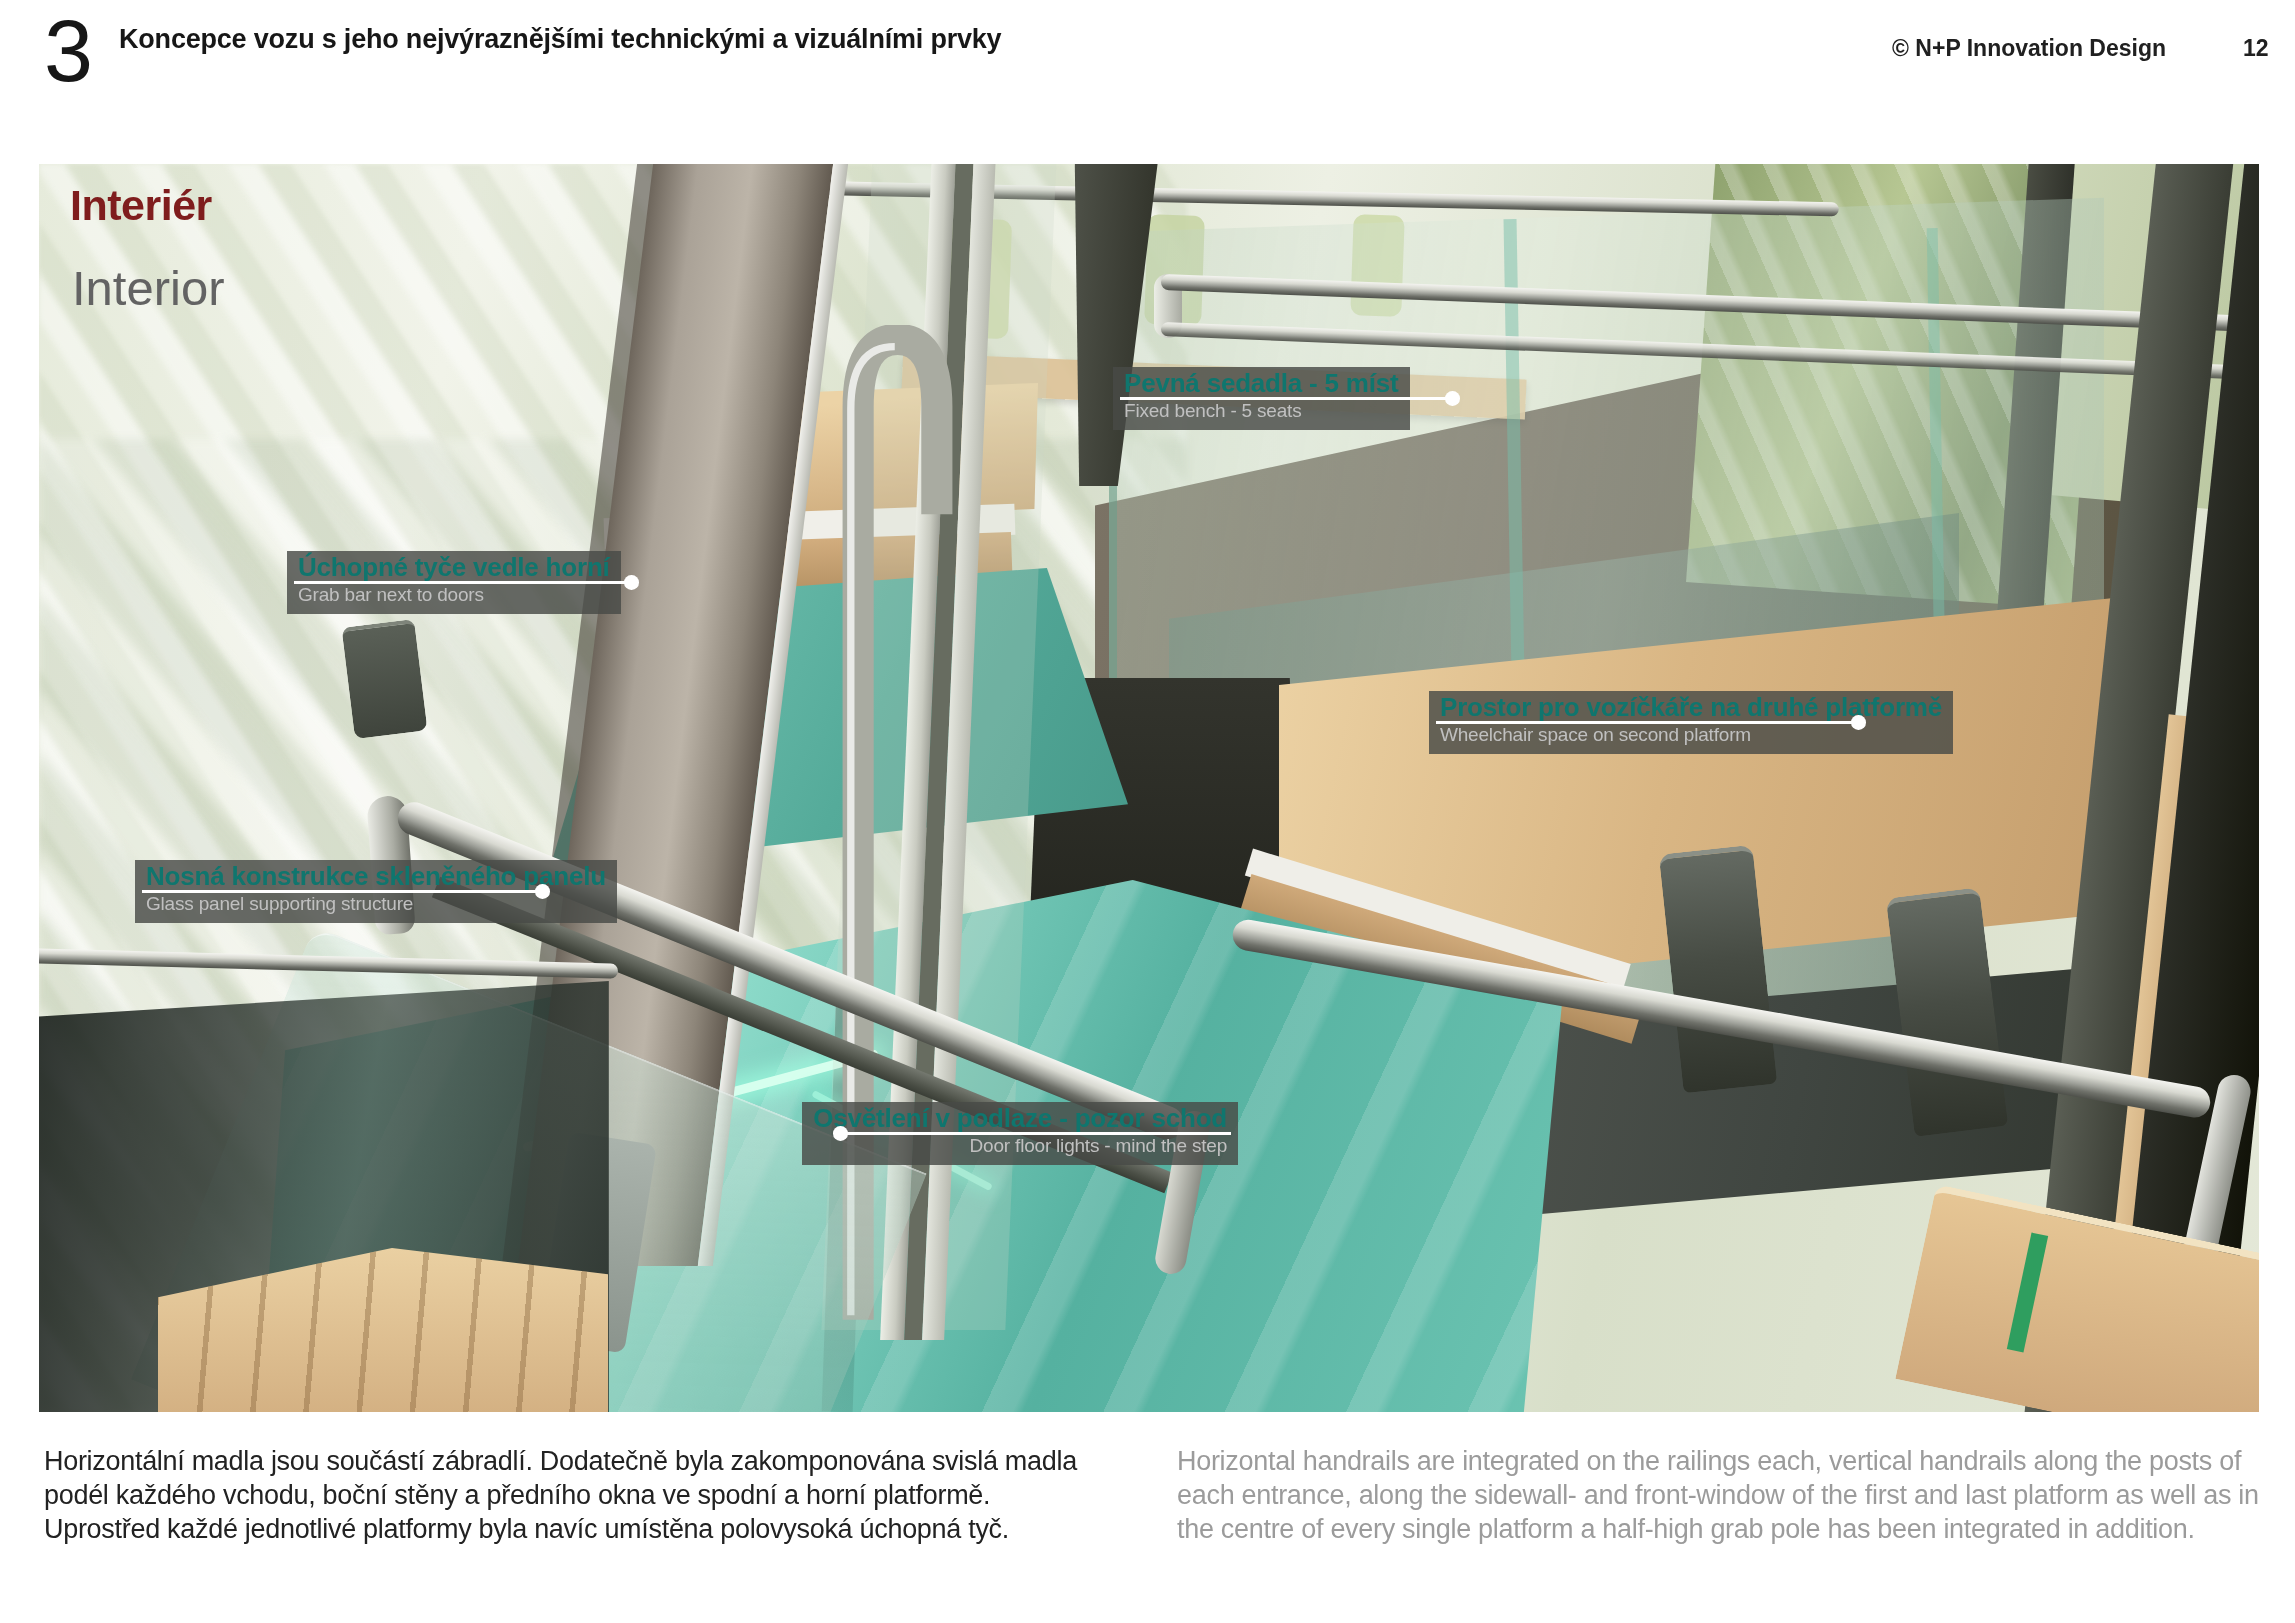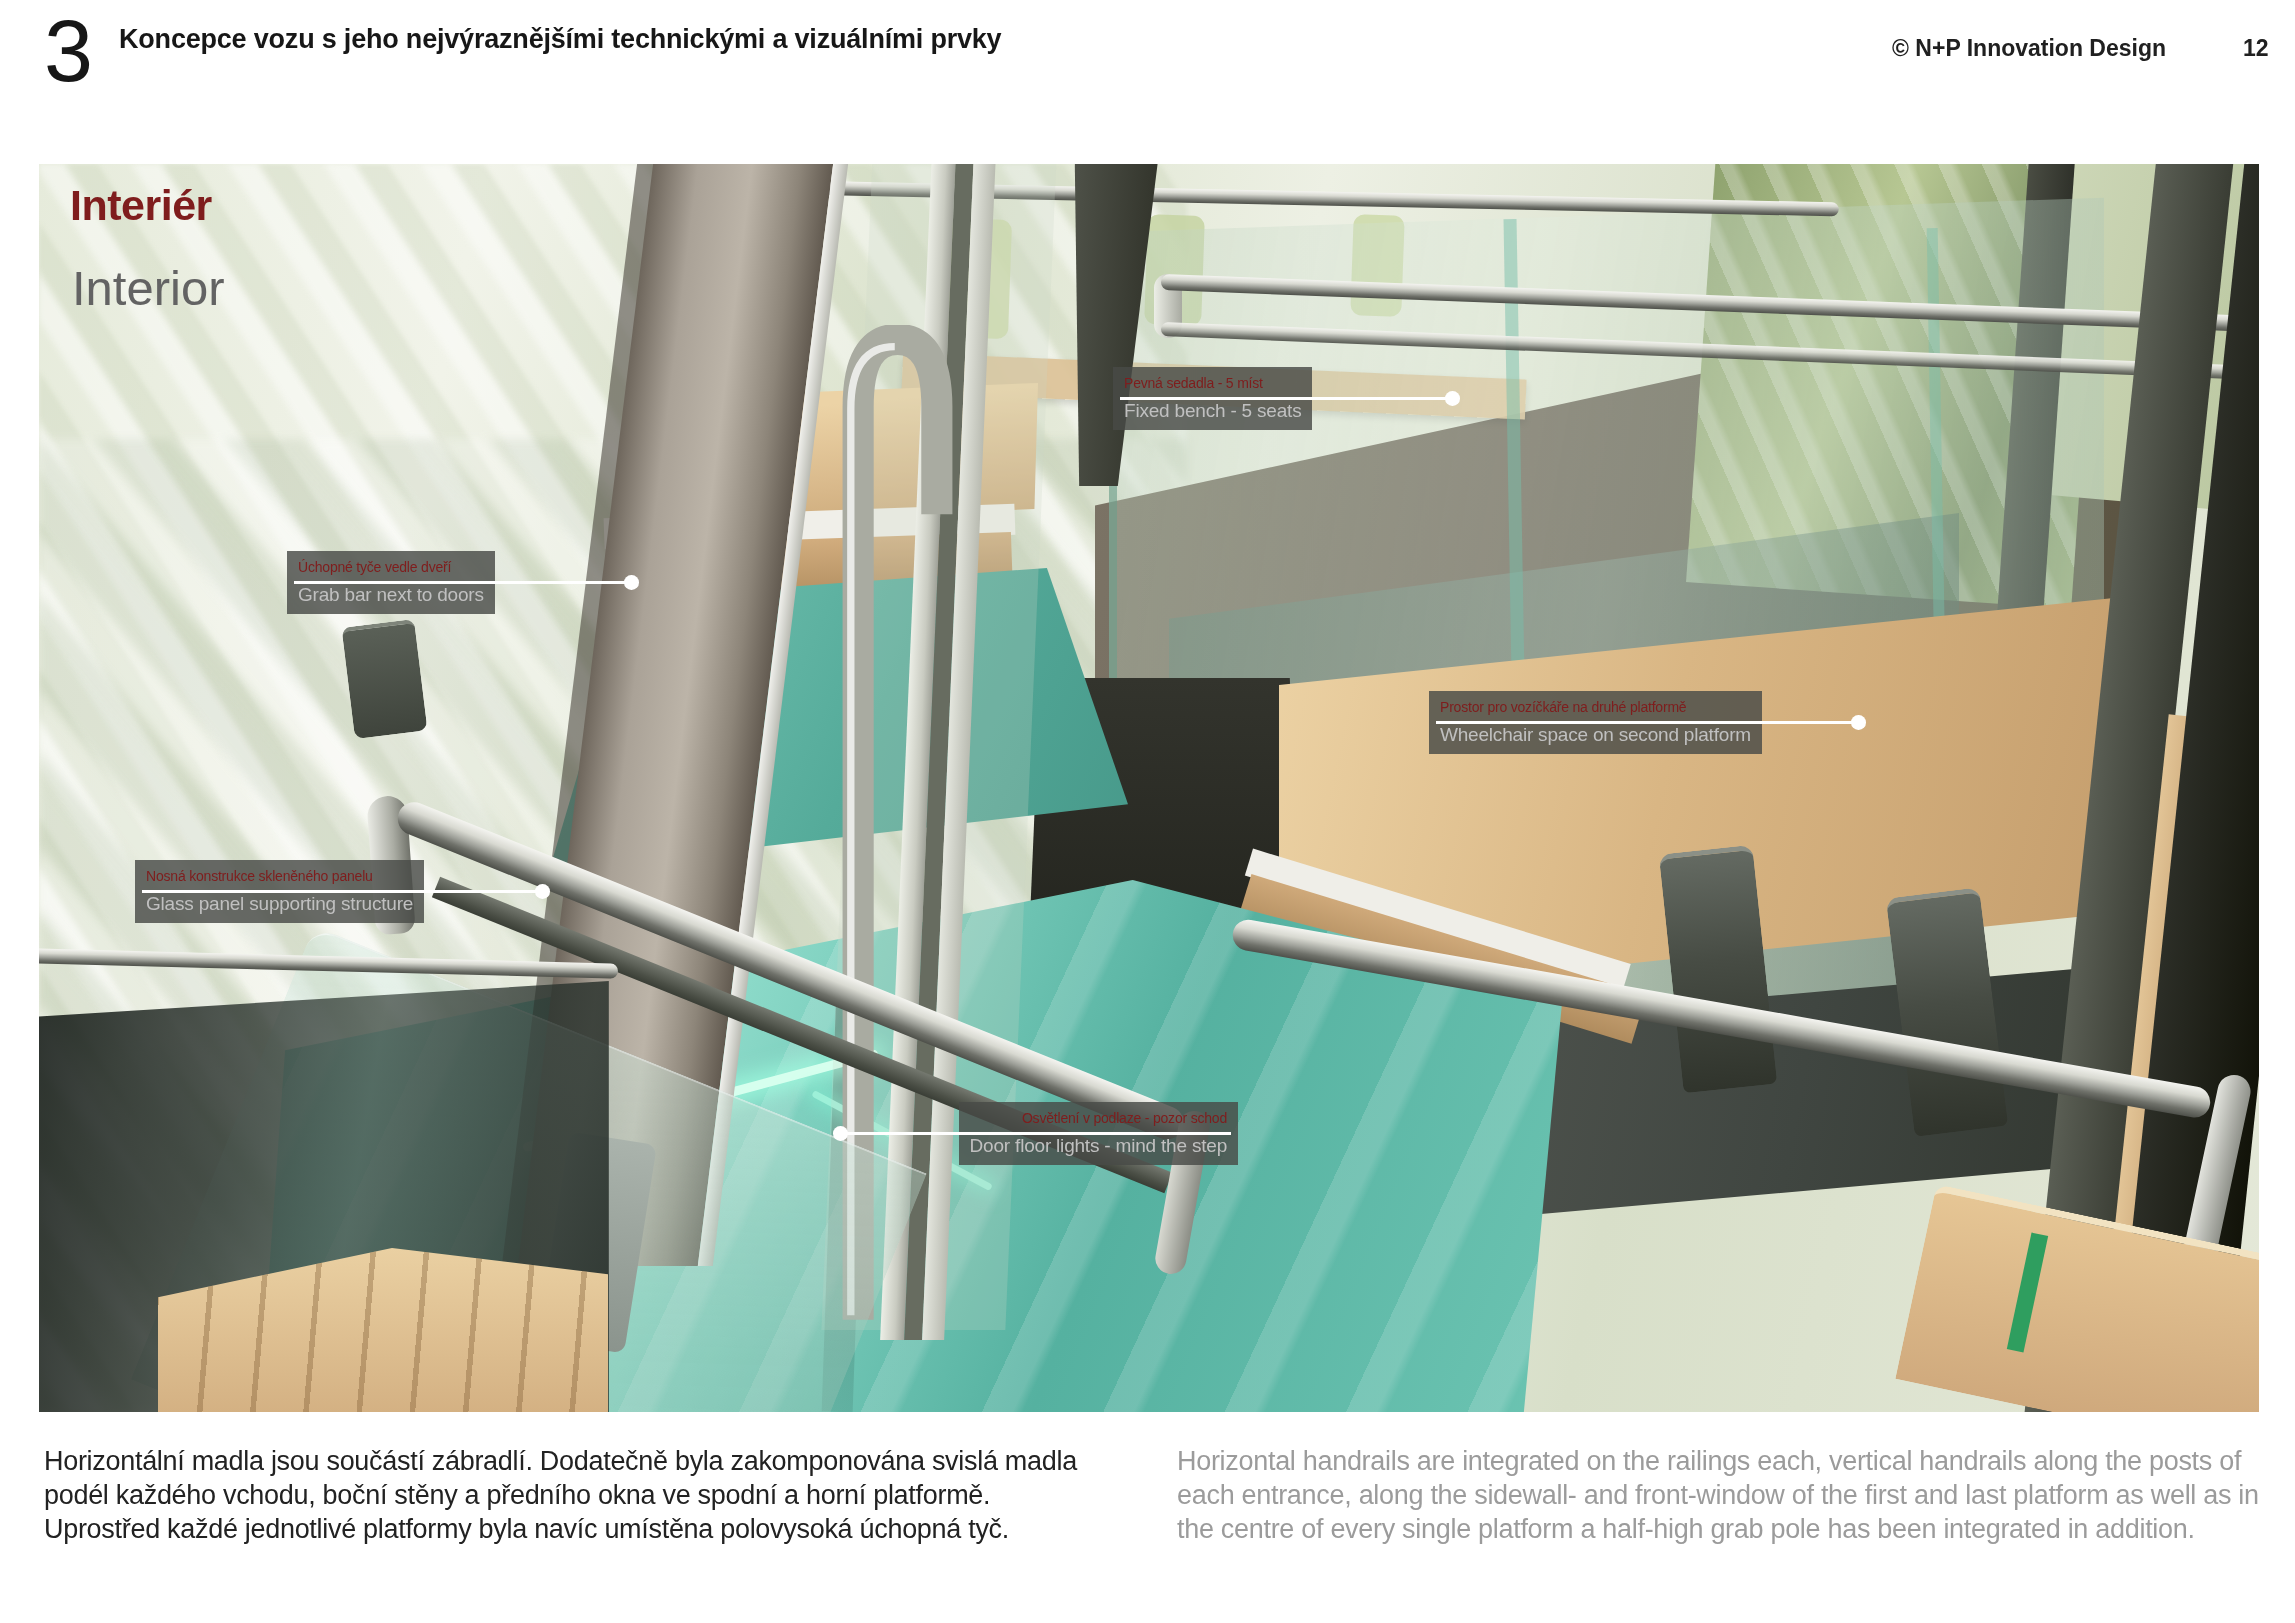--- a/index.html
+++ b/index.html
@@ -12,21 +12,21 @@
   #copyright{position:absolute;left:1892px;top:35px;font-size:23px;font-weight:700;color:#202020;}
   #page-num{position:absolute;left:2204px;top:35px;font-size:23px;font-weight:700;color:#202020;margin-left:39px;}
   
   #hero{position:absolute;left:39px;top:164px;width:2220px;height:1248px;overflow:hidden;background:#e6ebdb;}
   .s{position:absolute;}
   #hero-title-cs{position:absolute;left:31px;top:16.5px;font-size:43px;font-weight:700;color:#7f1d1d;z-index:40;letter-spacing:-0.5px;}
   #hero-title-en{position:absolute;left:33px;top:96px;font-size:49px;font-weight:400;color:#636363;z-index:40;}
   
   .callout{position:absolute;z-index:50;}
   .co-box{background:rgba(72,74,71,0.82);padding:1.8px 11px 4.6px 11px;white-space:nowrap;}
-  .co-cs{font-size:14px;font-weight:400;color:#7f1d1d;line-height:28.5px;letter-spacing:-0.2px;}
+  .co-cs{font-size:26px;font-weight:700;color:#0f766e;line-height:28.5px;letter-spacing:-0.2px;}
   .co-en{font-size:19px;font-weight:400;color:#c0c0c0;line-height:28.5px;letter-spacing:-0.2px;}
   .co-line{position:absolute;height:2.8px;background:#ffffff;top:30px;z-index:51;}
   .co-dot{position:absolute;width:14.7px;height:14.7px;border-radius:50%;background:#ffffff;top:24px;z-index:52;}
   .co-right .co-box{text-align:right;}
   
   .para{position:absolute;top:1444px;font-size:27px;line-height:34px;letter-spacing:-0.3px;}
   #para-cs{left:44px;width:1056px;color:#222222;}
   #para-en{left:1177px;width:1102px;color:#9b9b9b;}
   
   .chrome{background:linear-gradient(180deg,#f4f4f0 0%,#d8d9d1 30%,#9ea099 58%,#6f716a 78%,#4e504a 100%);}
@@ -199,21 +199,21 @@
     <div class="co-box">
       <div class="co-cs">Pevná sedadla - 5 míst</div>
       <div class="co-en">Fixed bench - 5 seats</div>
     </div>
     <div class="co-line" style="left:7.3px;width:332px;"></div>
     <div class="co-dot" style="left:332px;"></div>
   </div>
 
   <div class="callout" style="left:248px;top:387px;">
     <div class="co-box">
-      <div class="co-cs">Úchopné tyče vedle dveří</div>
+      <div class="co-cs">Úchopné tyče vedle horní</div>
       <div class="co-en">Grab bar next to doors</div>
     </div>
     <div class="co-line" style="left:7.3px;width:337px;"></div>
     <div class="co-dot" style="left:337px;"></div>
   </div>
 
   <div class="callout" style="left:1390px;top:527px;">
     <div class="co-box">
       <div class="co-cs">Prostor pro vozíčkáře na druhé platformě</div>
       <div class="co-en">Wheelchair space on second platform</div>

